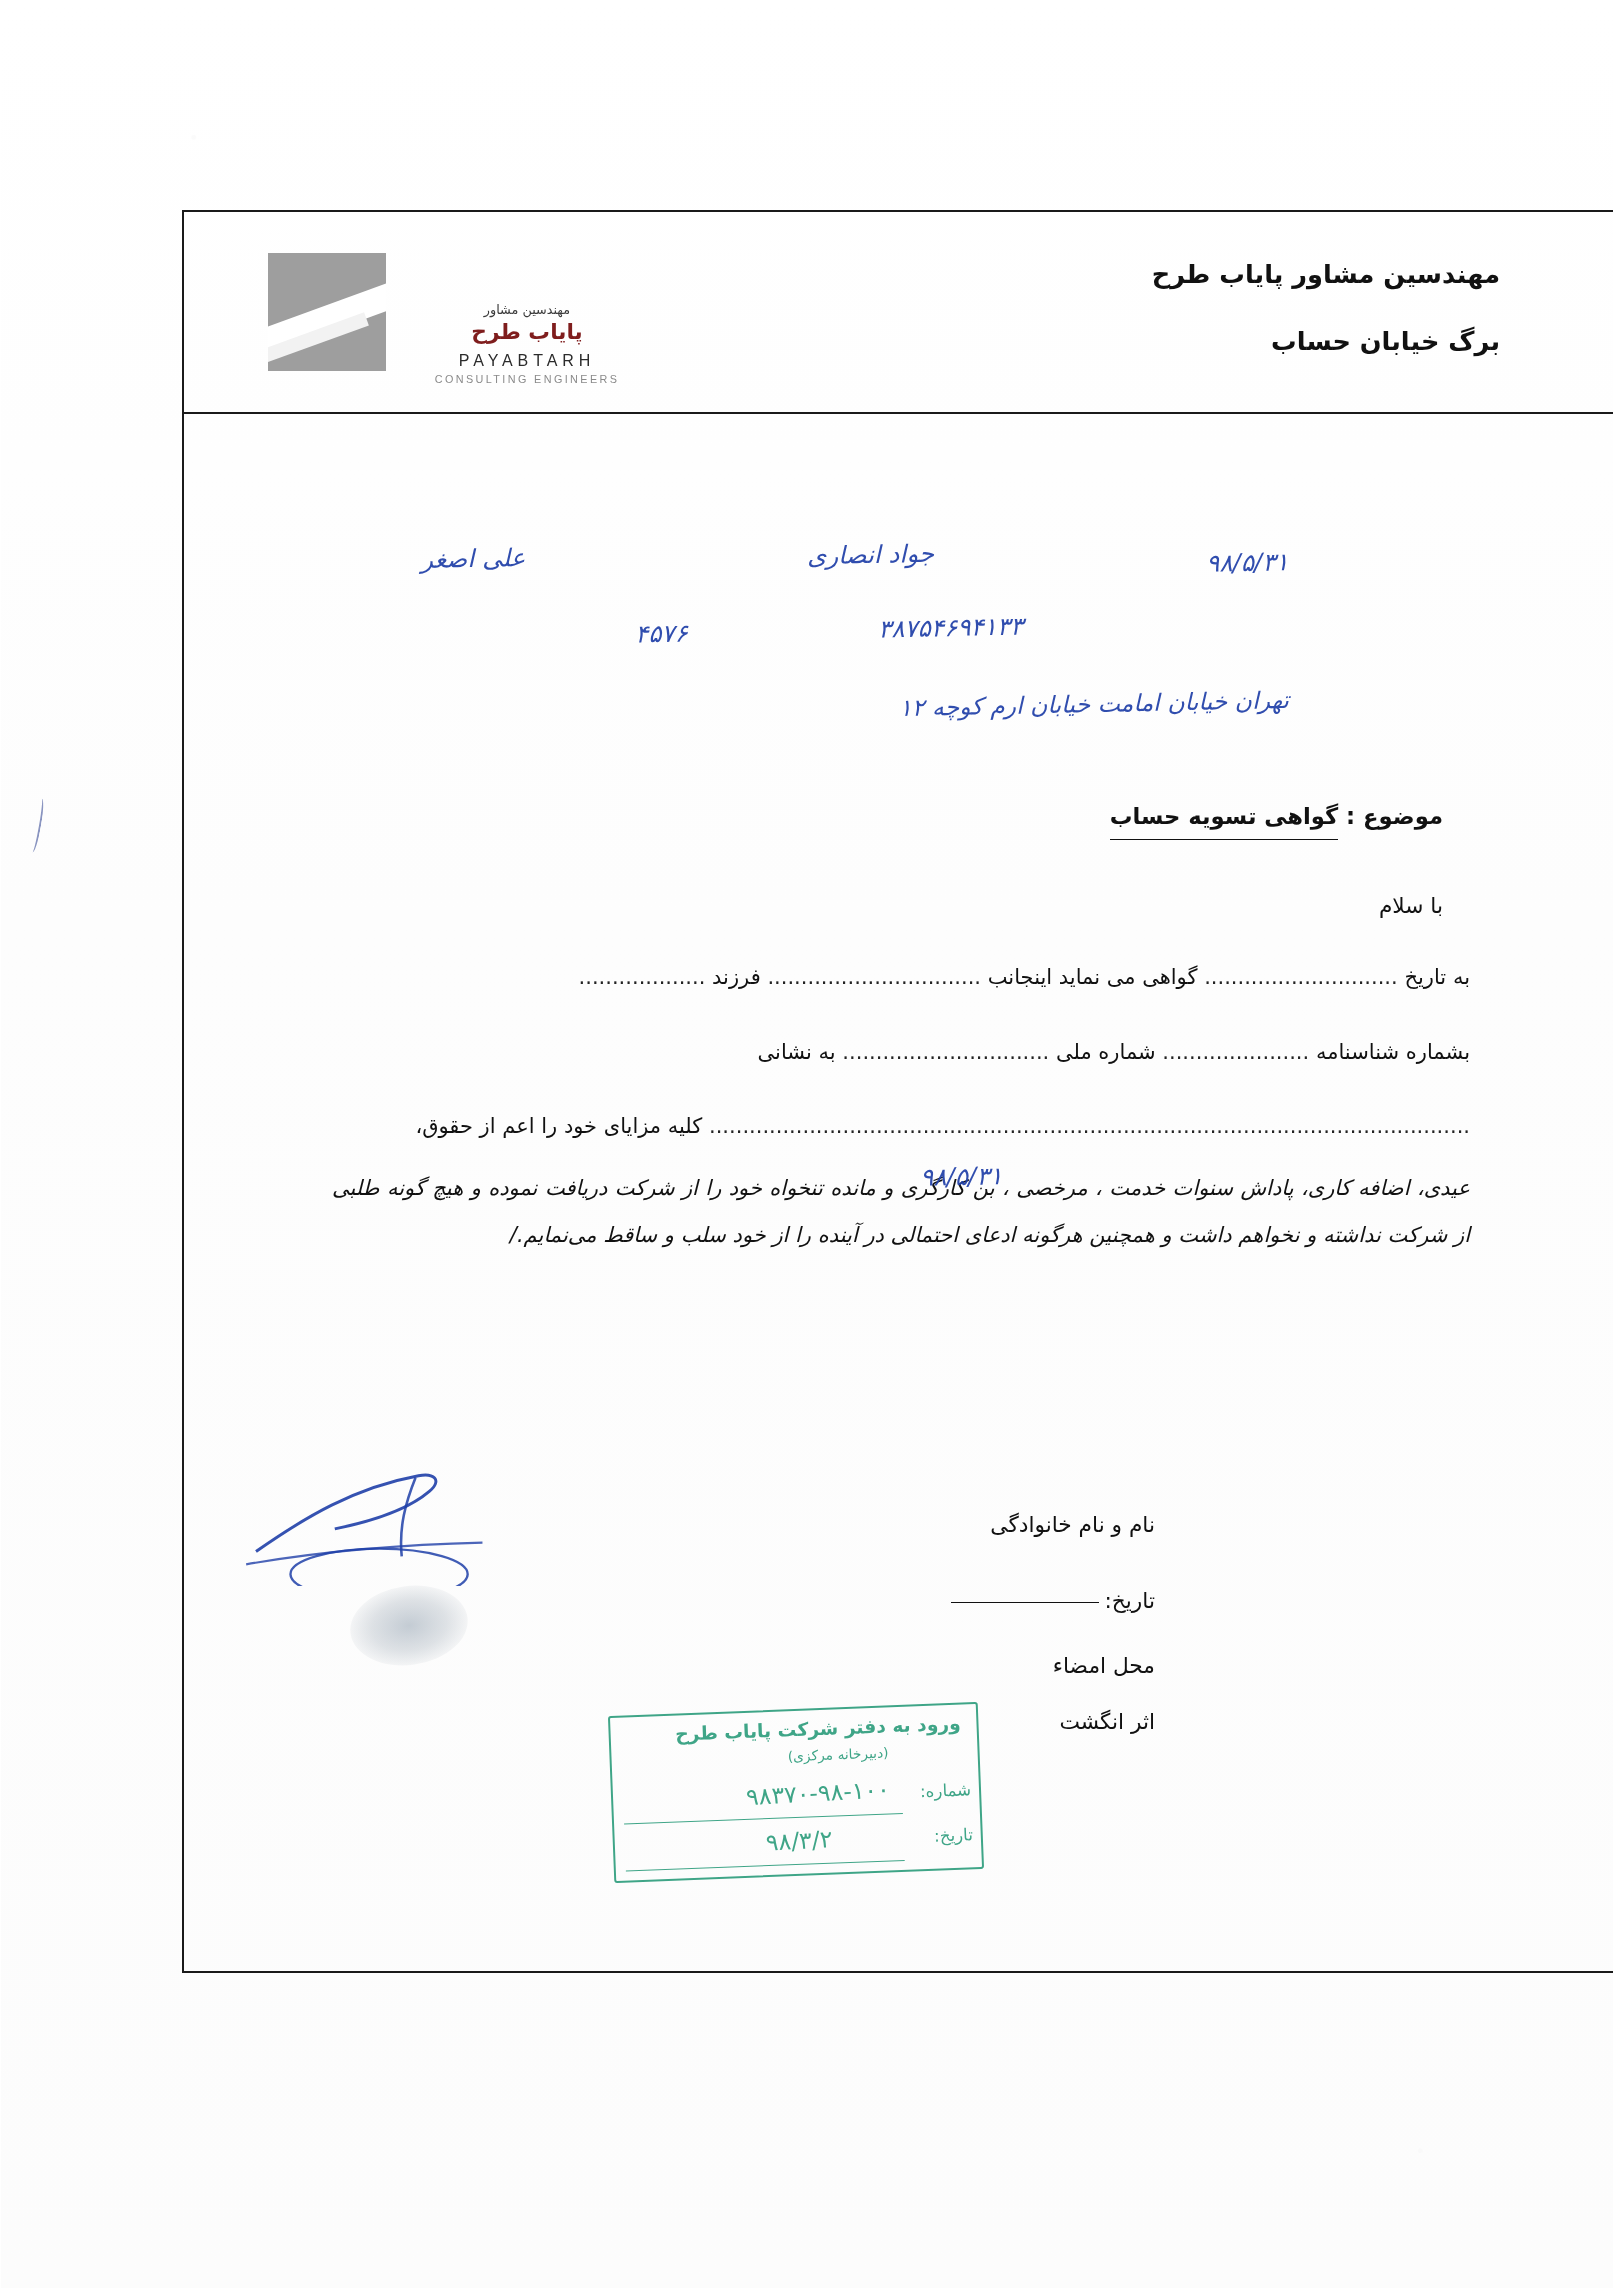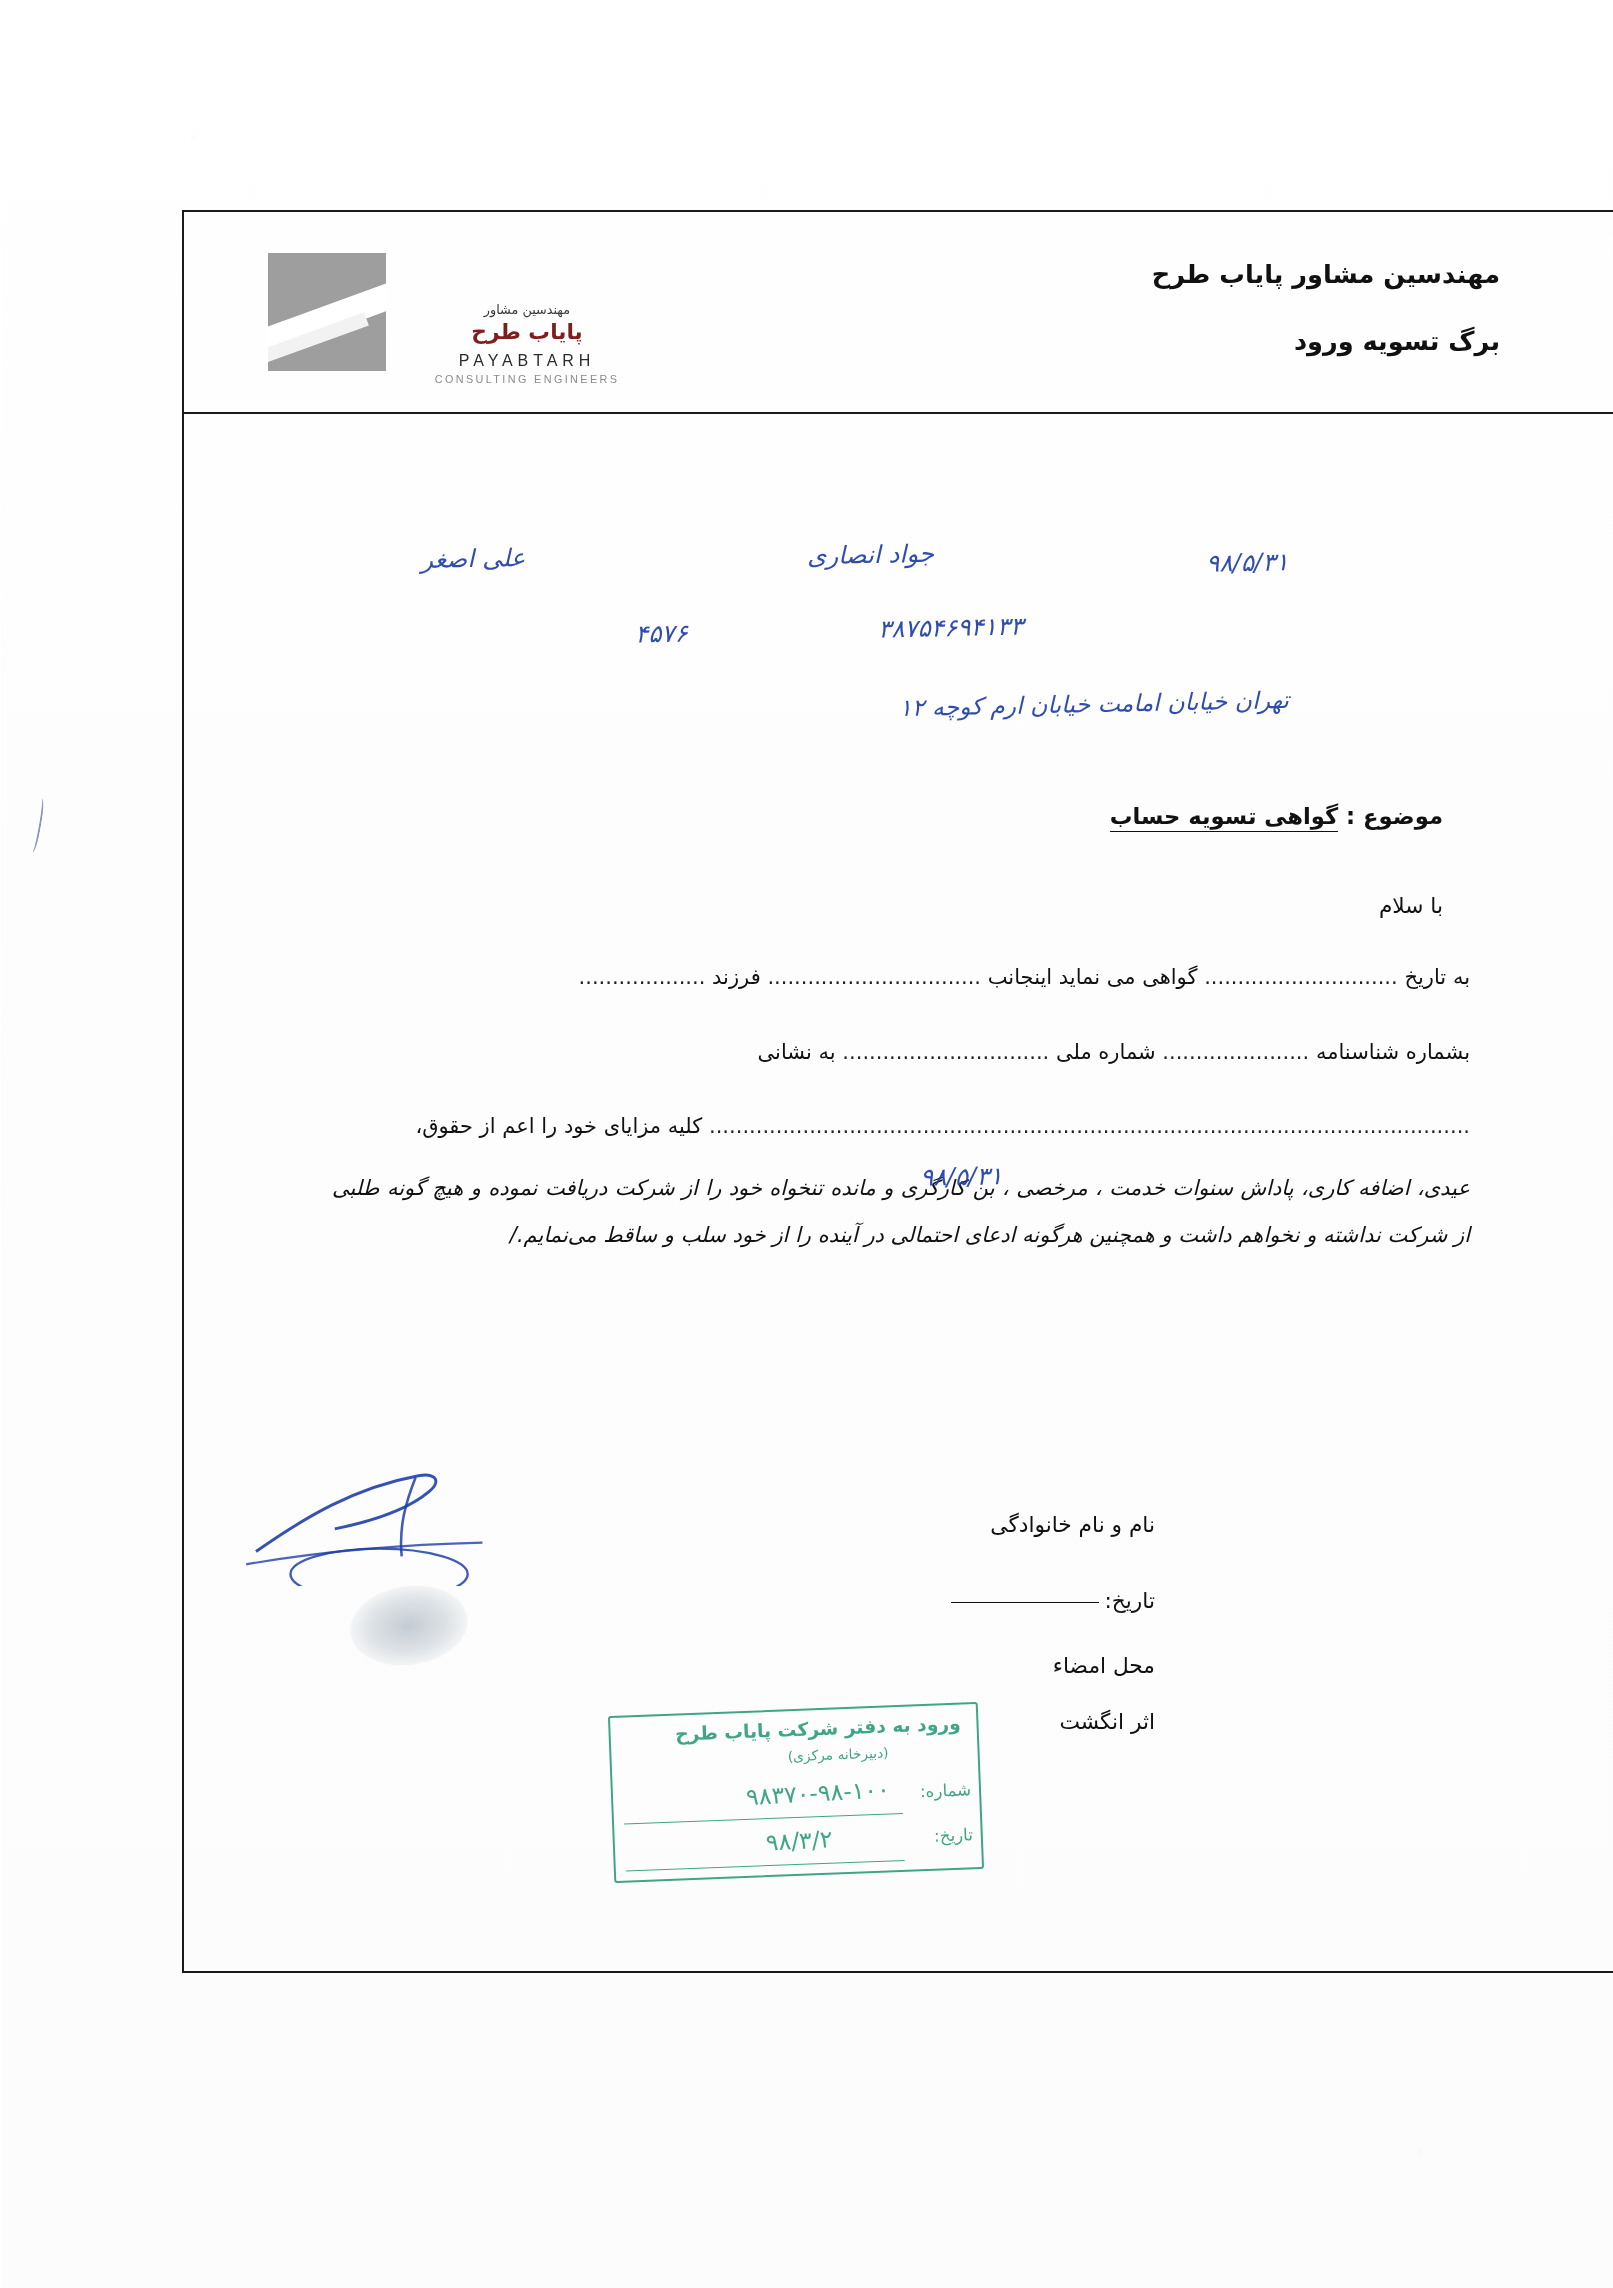--- a/index.html
+++ b/index.html
@@ -168,21 +168,21 @@
 
   .subject {
     position: absolute;
     right: 175px;
     top: 389px;
     font-size: 22.7px;
     font-weight: bold;
   }
   .subject .u {
     border-bottom: 1.6px solid #111;
-    padding-bottom: 2px;
+    padding-bottom: 10px;
   }
 
   .salam {
     position: absolute;
     right: 175px;
     top: 479px;
     font-size: 21.7px;
   }
 
   .para {
@@ -379,21 +379,21 @@
 
       <div class="logo-text">
         <div class="fa-small">مهندسین مشاور</div>
         <div class="fa-main">پایاب طرح</div>
         <div class="en-main">PAYABTARH</div>
         <div class="en-sub">CONSULTING ENGINEERS</div>
       </div>
 
       <div class="header-titles">
         <div class="line1">مهندسین مشاور پایاب طرح</div>
-        <div class="line2">برگ تسویه ورود</div>
+        <div class="line2">برگ خیابان حساب</div>
       </div>
     </div>
 
     <div class="doc-body">
 
       <div class="subject">
         <span>موضوع :</span>
         <span class="u">گواهی تسویه حساب</span>
       </div>
 

